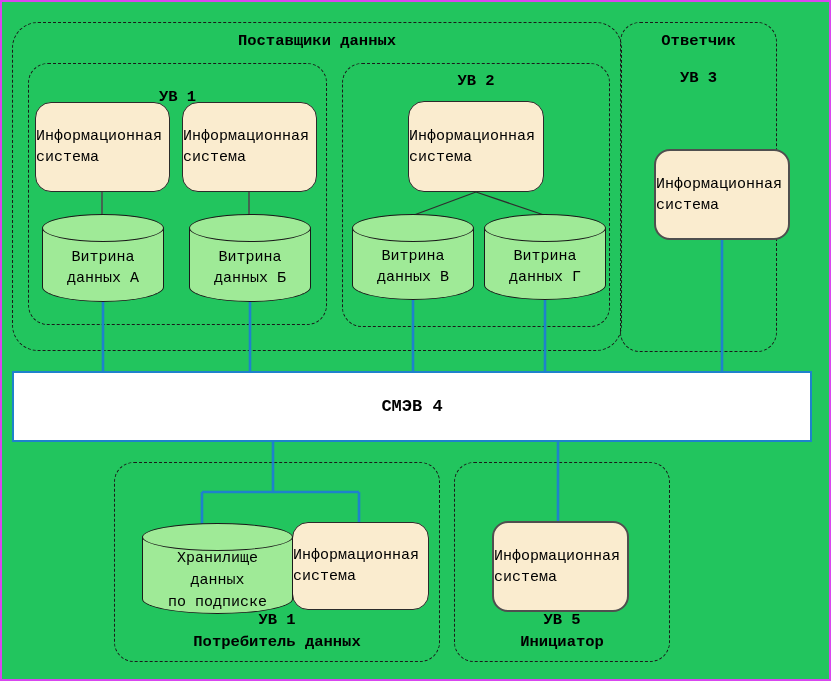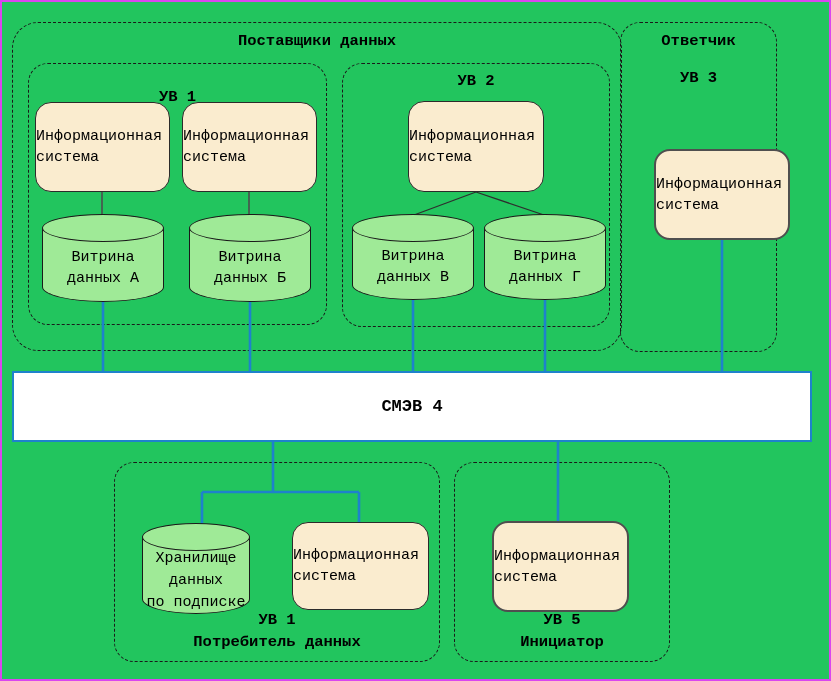--- a/index.html
+++ b/index.html
@@ -162,21 +162,21 @@
 
   <div class="cylinder" style="left:482px;top:212px;width:122px;height:86px;">
     <div class="cyl-top"></div>
     <div class="cyl-body"></div>
     <div class="cyl-label" style="top:32px;">
       <span class="line2">Витрина</span>
       <span class="line2">данных Г</span>
     </div>
   </div>
 
-  <div class="cylinder" style="left:140px;top:521px;width:108px;height:91px;">
+  <div class="cylinder" style="left:140px;top:521px;width:108px;height:91px;padding-left:43px;">
     <div class="cyl-top"></div>
     <div class="cyl-body"></div>
     <div class="cyl-label" style="top:25px;line-height:22px;">
       <span class="line2">Хранилище</span>
       <span class="line2">данных</span>
       <span class="line2">по подписке</span>
     </div>
   </div>
 
   <div class="bus" style="left:10px;top:369px;width:800px;height:71px;justify-content:center;">

